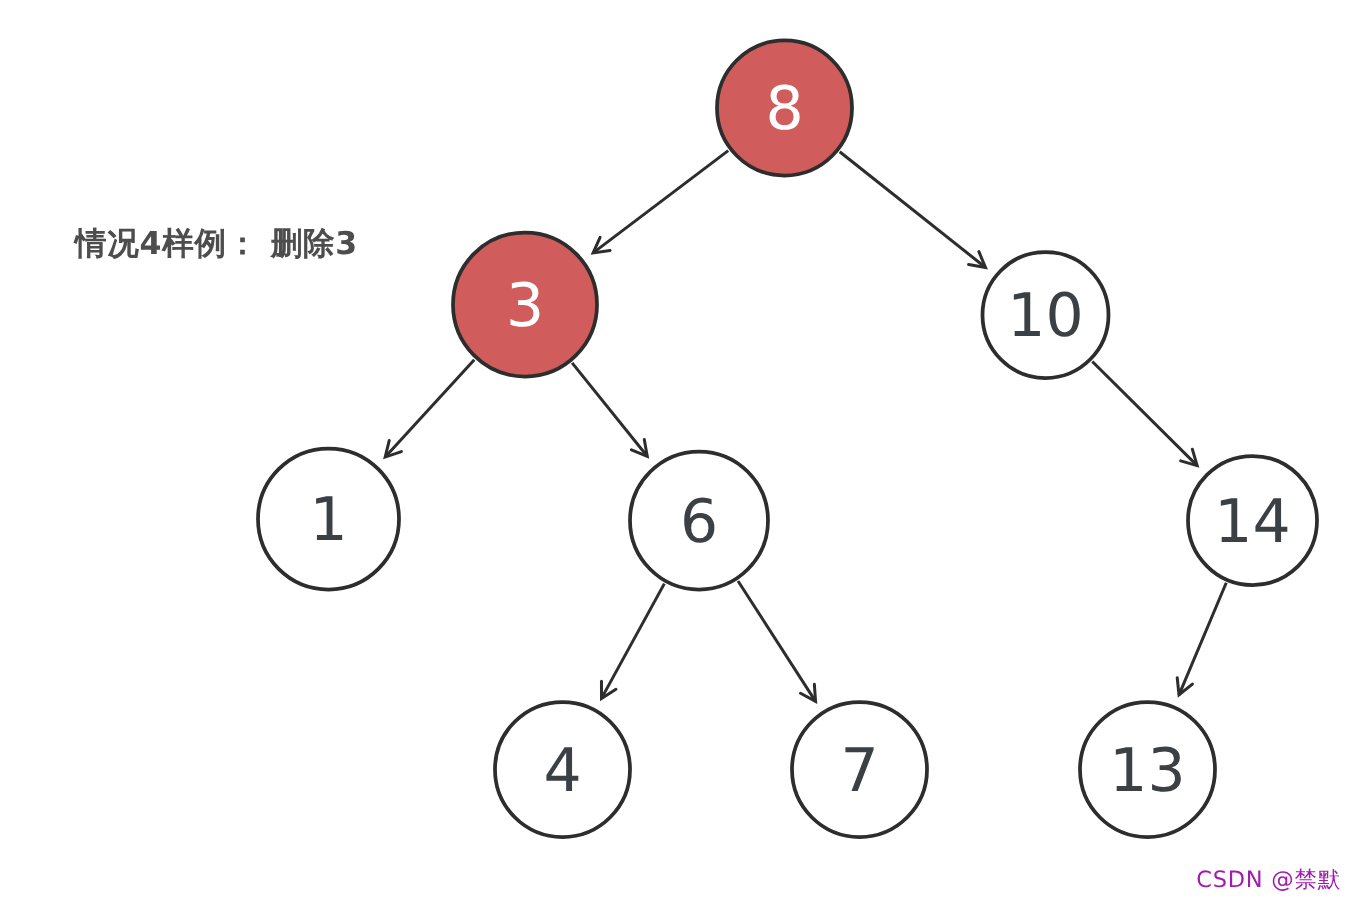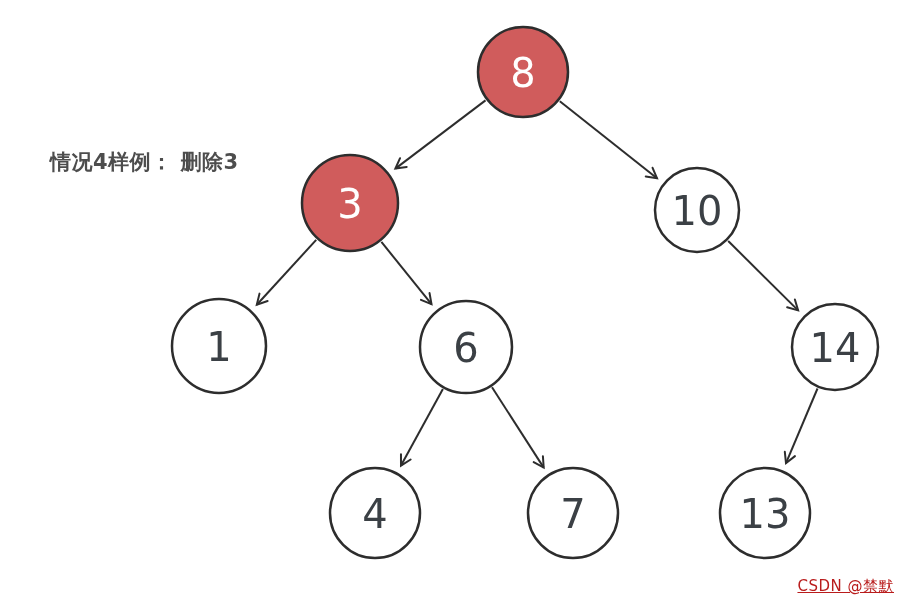--- a/index.html
+++ b/index.html
@@ -95,14 +95,14 @@
         <text x="573" y="514" text-anchor="middle" dominant-baseline="central" font-size="40" class="node-label" fill="#3b4045">7</text>
       </g>
       <g>
         <circle cx="765" cy="513" r="45" fill="#ffffff" stroke="#2d2d2d" stroke-width="2.5"></circle>
         <text x="765" y="514" text-anchor="middle" dominant-baseline="central" font-size="40" class="node-label" fill="#3b4045">13</text>
       </g>
     </svg>
   <div class="annotation" style="color: rgb(77, 77, 77);">
     <div>情况4样例： 删除3</div>
   </div>
-  <div class="watermark" style="color: #b91c1c; text-decoration: underline;">CSDN @禁默</div>
+  <div class="watermark" style="color: #a21caf;">CSDN @禁默</div>
 </div>
 
 </body></html>

